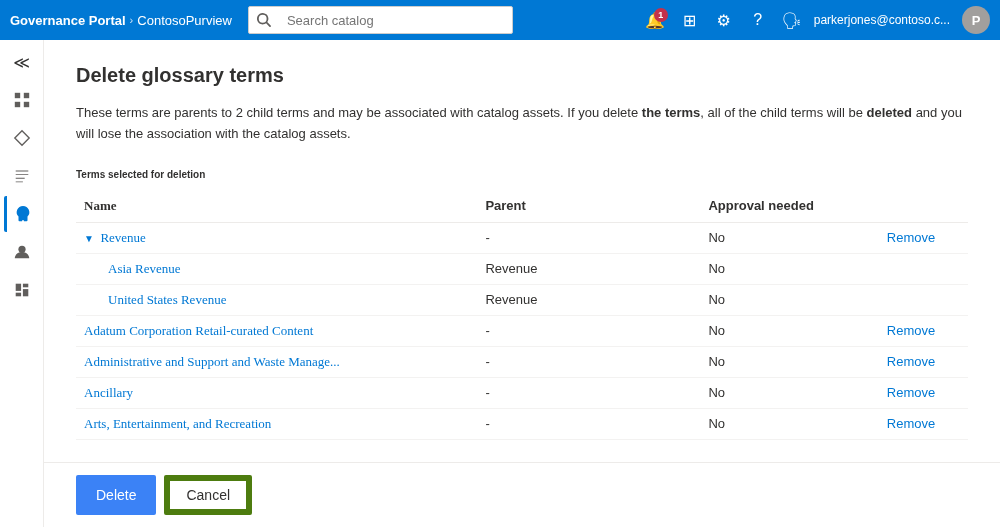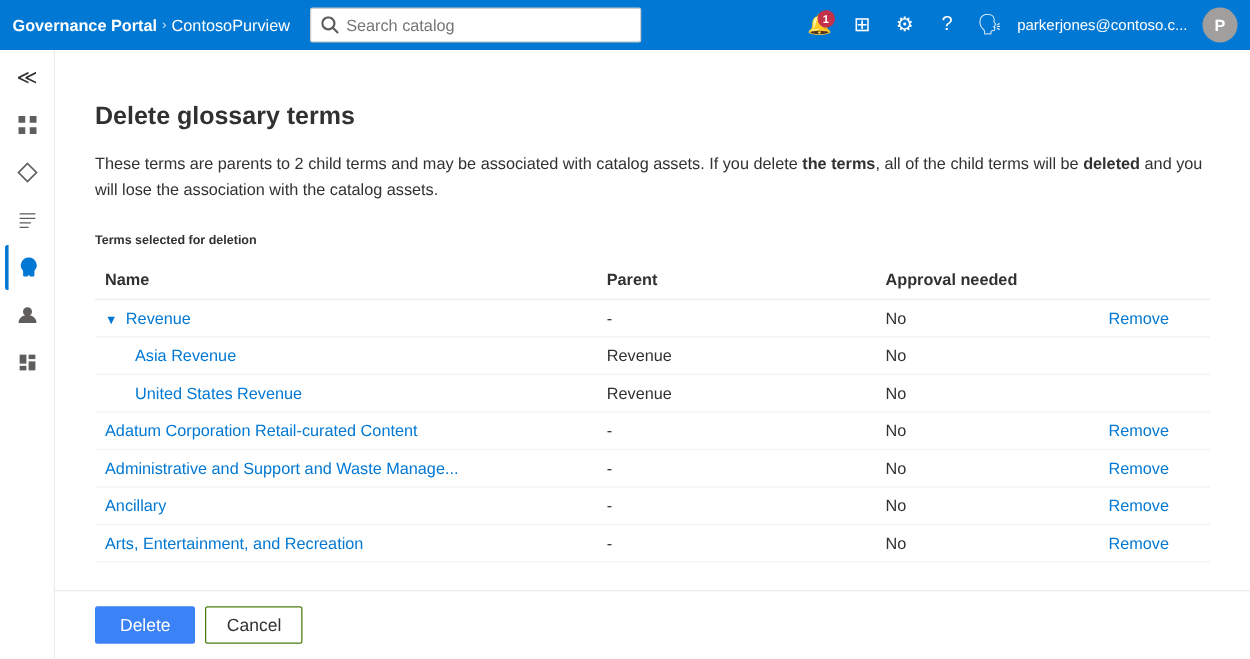--- a/index.html
+++ b/index.html
@@ -27,21 +27,21 @@
     .search-bar {
       margin-left: 16px;
       display: flex;
       align-items: center;
       background: #fff;
       border: 1px solid #ccc;
       border-radius: 2px;
       height: 28px;
       width: 265px;
       padding: 0 8px;
-      gap: 6px;
+      gap: 16px;
     }
     .search-bar input {
       border: none;
       outline: none;
       font-size: 13px;
       color: #323130;
       flex: 1;
       background: transparent;
     }
     .top-nav-actions {
@@ -147,21 +147,20 @@
     .content-area {
       flex: 1;
       display: flex;
       flex-direction: column;
       overflow: hidden;
     }
     .page-body {
       flex: 1;
       padding: 24px 32px 16px 32px;
       overflow-y: auto;
-      margin-top: 18px;
     }
     .page-title {
       font-size: 20px;
       font-weight: 600;
       color: #323130;
       margin-bottom: 16px;
     }
     .warning-text {
       font-size: 13px;
       color: #323130;
@@ -188,21 +187,21 @@
       padding: 6px 8px 8px 8px;
       border-bottom: 1px solid #edebe9;
     }
     .terms-table tbody tr td {
       padding: 7px 8px;
       font-size: 13px;
       color: #323130;
       border-bottom: 1px solid #f3f2f1;
       vertical-align: middle;
     }
-    .col-name { width: 45%; }
+    .col-name { width: 45%; font-family: Liberation Serif, serif; }
     .col-parent { width: 25%; }
     .col-approval { width: 20%; }
     .col-action { width: 10%; }
     .link-blue { color: #0078d4; cursor: pointer; text-decoration: none; }
     .chevron-down { font-size: 10px; color: #0078d4; margin-right: 4px; }
     .remove-btn {
       color: #0078d4;
       cursor: pointer;
       background: transparent;
       border: none;
@@ -225,21 +224,21 @@
       border: none;
       border-radius: 2px;
       padding: 6px 20px;
       font-size: 14px;
       cursor: pointer;
       font-family: inherit;
     }
     .btn-secondary {
       background: #fff;
       color: #323130;
-      border: 1px solid #4d7c0f;
+      border: 6px solid #4d7c0f;
       border-radius: 2px;
       padding: 6px 16px;
       font-size: 14px;
       cursor: pointer;
       font-family: inherit;
     }
   </style>
 </head>
 <body>
 

